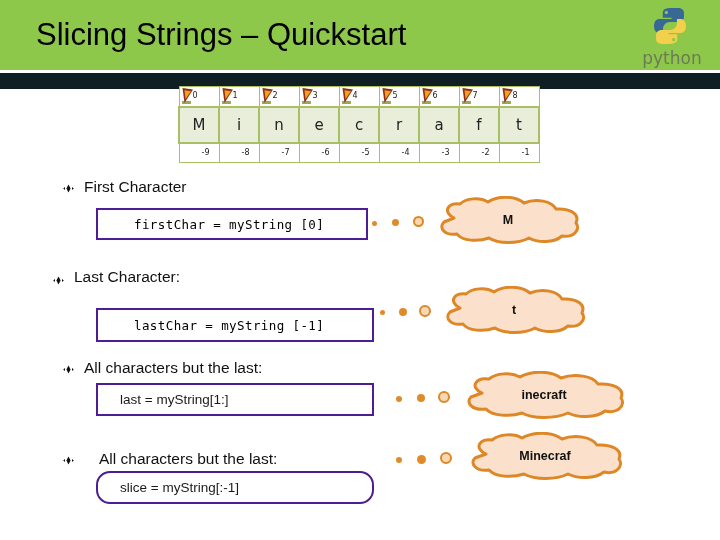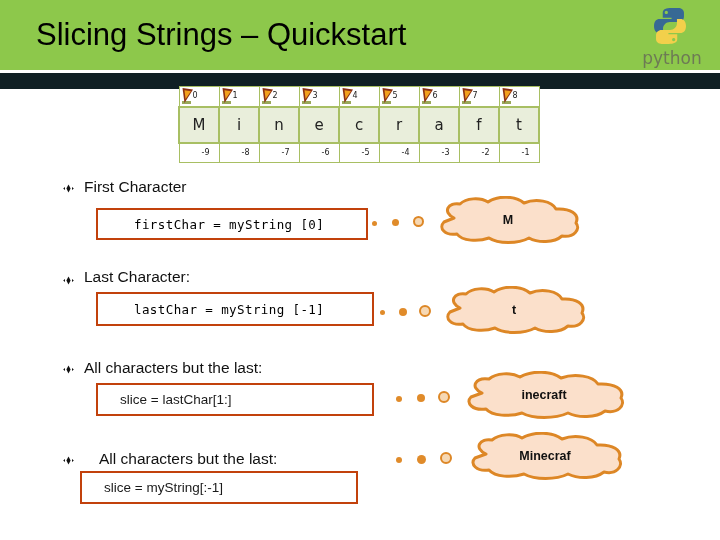--- a/index.html
+++ b/index.html
@@ -117,21 +117,21 @@
     position: relative;
   }
   .bullet-text {
     font-size: 15.5px;
     color: #111111;
     font-weight: 400;
   }
 
   .codebox {
     position: absolute;
-    border: 2px solid #c2410c;
+    border: 2px solid #4c1d95;
     background: #ffffff;
     display: flex;
     align-items: center;
   }
   .code-mono {
     font-family: "DejaVu Sans Mono", monospace;
     font-size: 12.5px;
     color: #000000;
     padding-left: 36px;
     letter-spacing: 0.4px;
@@ -307,31 +307,31 @@
   <div class="dot ring" style="left:413px; top:216px; width:11px; height:11px;"></div>
   <div class="cloud" style="left:432px; top:196px; width:152px; height:48px;">
     <svg width="152" height="48" viewBox="0 0 152 48" preserveAspectRatio="none">
       <path d="M22 22 C10 16 16 6 28 8 C34 2 48 1 56 6 C66 -1 84 0 92 7 C104 2 120 5 124 13
                C138 12 148 18 144 27 C149 33 142 42 130 40 C122 47 106 47 97 42
                C86 48 66 48 57 42 C46 46 30 45 25 38 C13 40 6 32 12 26 Z" fill="#fbe0cb" stroke="#dd8726" stroke-width="3" stroke-linejoin="round"></path>
     </svg>
     <div class="cloud-label">M</div>
   </div>
 
-  <div class="bullet" style="left:62px; top:268px;align-items:flex-end;">
+  <div class="bullet" style="left:52px; top:268px;align-items:flex-end;">
     <span class="bullet-mark">
       <svg width="13" height="13" viewBox="0 0 13 13">
         <path d="M6.5 2.6 L8.6 6.5 L6.5 10.4 L4.4 6.5 Z" fill="#111"></path>
         <path d="M1.2 6.5 L3.0 5.1 L3.0 7.9 Z" fill="#111"></path>
         <path d="M11.8 6.5 L10.0 5.1 L10.0 7.9 Z" fill="#111"></path>
       </svg>
     </span>
     <span class="bullet-text">Last Character:</span>
   </div>
-  <div class="codebox" style="left:96px; top:292px; width:278px; height:34px;">
+  <div class="codebox" style="left:96px; top:308px; width:278px; height:34px;">
     <span class="code-mono">lastChar = myString [-1]</span>
   </div>
   <div class="dot" style="left:380px; top:310px; width:5px; height:5px;"></div>
   <div class="dot" style="left:399px; top:308px; width:8px; height:8px;"></div>
   <div class="dot ring" style="left:419px; top:305px; width:12px; height:12px;"></div>
   <div class="cloud" style="left:438px; top:286px; width:152px; height:48px;">
     <svg width="152" height="48" viewBox="0 0 152 48" preserveAspectRatio="none">
       <path d="M22 22 C10 16 16 6 28 8 C34 2 48 1 56 6 C66 -1 84 0 92 7 C104 2 120 5 124 13
                C138 12 148 18 144 27 C149 33 142 42 130 40 C122 47 106 47 97 42
                C86 48 66 48 57 42 C46 46 30 45 25 38 C13 40 6 32 12 26 Z" fill="#fbe0cb" stroke="#dd8726" stroke-width="3" stroke-linejoin="round"></path>
@@ -343,21 +343,21 @@
     <span class="bullet-mark">
       <svg width="13" height="13" viewBox="0 0 13 13">
         <path d="M6.5 2.6 L8.6 6.5 L6.5 10.4 L4.4 6.5 Z" fill="#111"></path>
         <path d="M1.2 6.5 L3.0 5.1 L3.0 7.9 Z" fill="#111"></path>
         <path d="M11.8 6.5 L10.0 5.1 L10.0 7.9 Z" fill="#111"></path>
       </svg>
     </span>
     <span class="bullet-text">All characters but the last:</span>
   </div>
   <div class="codebox" style="left:96px; top:383px; width:278px; height:33px;">
-    <span class="code-sans">slice = lastChar[1:]</span>
+    <span class="code-sans">last = myString[1:]</span>
   </div>
   <div class="dot" style="left:396px; top:396px; width:6px; height:6px;"></div>
   <div class="dot" style="left:417px; top:394px; width:8px; height:8px;"></div>
   <div class="dot ring" style="left:438px; top:391px; width:12px; height:12px;"></div>
   <div class="cloud" style="left:458px; top:371px; width:172px; height:48px;text-decoration:underline;">
     <svg width="172" height="48" viewBox="0 0 172 48" preserveAspectRatio="none">
       <path d="M24 22 C11 16 18 6 31 8 C38 2 53 1 62 6 C74 -1 94 0 103 7 C117 2 135 5 140 13
                C156 12 167 18 163 27 C168 34 160 43 147 40 C138 47 120 47 110 42
                C97 48 75 48 64 42 C52 46 34 45 28 38 C15 40 7 32 13 26 Z" fill="#fbe0cb" stroke="#dd8726" stroke-width="3" stroke-linejoin="round"></path>
     </svg>
@@ -367,21 +367,21 @@
   <div class="bullet" style="left:62px; top:450px;gap:24px;">
     <span class="bullet-mark">
       <svg width="13" height="13" viewBox="0 0 13 13">
         <path d="M6.5 2.6 L8.6 6.5 L6.5 10.4 L4.4 6.5 Z" fill="#111"></path>
         <path d="M1.2 6.5 L3.0 5.1 L3.0 7.9 Z" fill="#111"></path>
         <path d="M11.8 6.5 L10.0 5.1 L10.0 7.9 Z" fill="#111"></path>
       </svg>
     </span>
     <span class="bullet-text">All characters but the last:</span>
   </div>
-  <div class="codebox" style="left:80px; top:471px; width:278px; height:33px;">
+  <div class="codebox" style="left:96px; top:471px; width:278px; height:33px;border-radius:14px;">
     <span class="code-sans">slice = myString[:-1]</span>
   </div>
   <div class="dot" style="left:396px; top:457px; width:6px; height:6px;"></div>
   <div class="dot" style="left:417px; top:455px; width:9px; height:9px;"></div>
   <div class="dot ring" style="left:440px; top:452px; width:12px; height:12px;"></div>
   <div class="cloud" style="left:462px; top:432px; width:166px; height:48px;">
     <svg width="166" height="48" viewBox="0 0 166 48" preserveAspectRatio="none">
       <path d="M24 22 C11 16 18 6 30 8 C37 2 52 1 60 6 C72 -1 91 0 100 7 C113 2 130 5 135 13
                C150 12 161 18 157 27 C162 34 154 43 142 40 C133 47 116 47 106 42
                C94 48 73 48 62 42 C50 46 33 45 27 38 C15 40 7 32 13 26 Z" fill="#fbe0cb" stroke="#dd8726" stroke-width="3" stroke-linejoin="round"></path>

